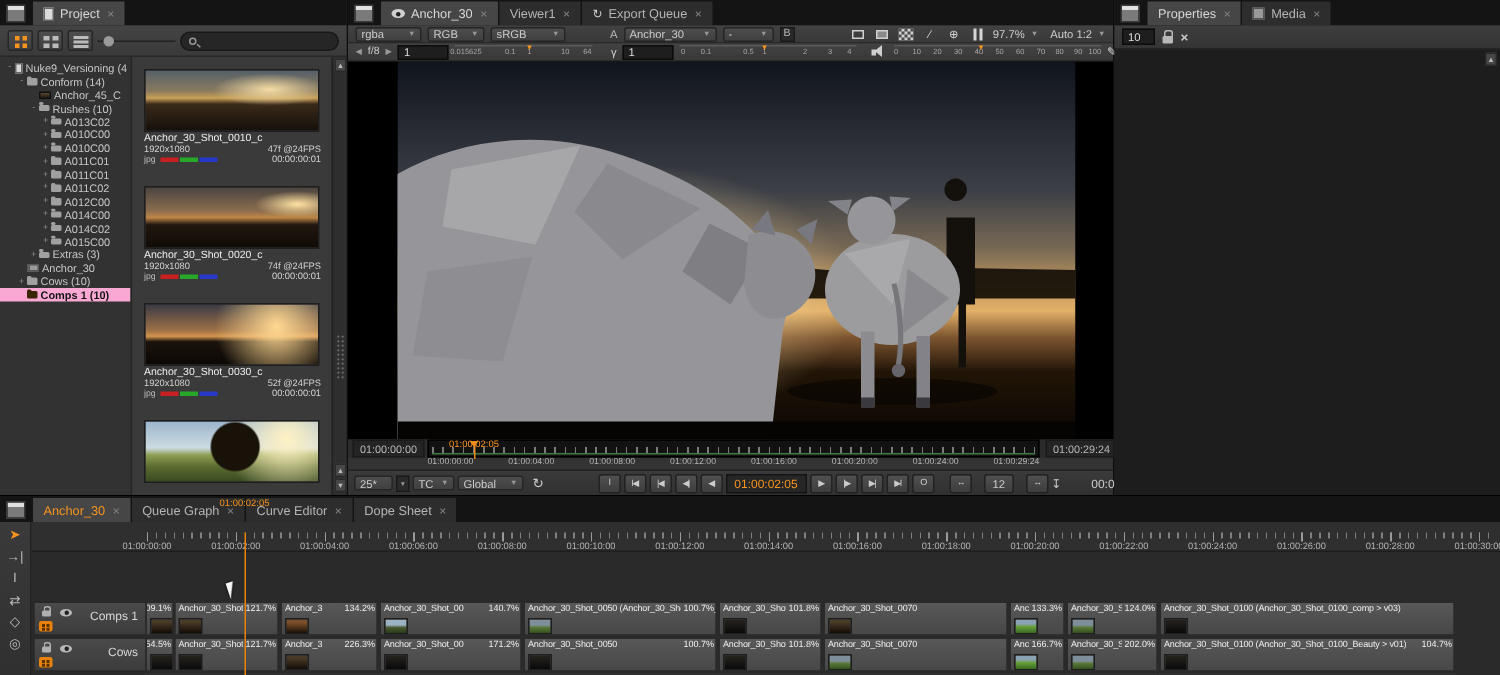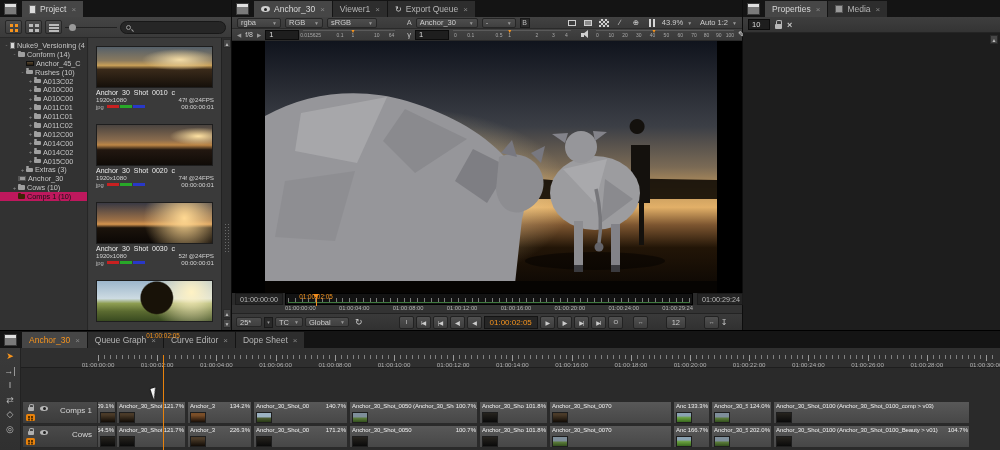--- a/index.html
+++ b/index.html
@@ -43,21 +43,21 @@
   #psearch {flex:1;height:13px;background:#262626;border:1px solid #181818;border-radius:7px;
             display:flex;align-items:center;padding:0 5px;gap:3px}
   .magico {width:5px;height:5px;border:1px solid #999;border-radius:50%;position:relative;flex:none}
   .magico::after {content:"";position:absolute;left:4px;top:4px;width:3px;height:1px;background:#999;transform:rotate(45deg)}
   #psearch input {background:none;border:none;outline:none;color:#ccc;font-size:8px;width:100%}
 
   #tree {position:absolute;left:0;top:38px;width:88px;bottom:0;background:#323232;
          border-right:1px solid #262626;padding-top:3px;overflow:hidden}
   .trow {height:8.9px;display:flex;align-items:center;font-size:7.3px;color:#c6c6c6;
          white-space:nowrap;overflow:hidden}
-  .trow.sel {background:#be185d;color:#131313;font-weight:normal}
+  .trow.sel {background:#f9a8d4;color:#131313;font-weight:bold}
   .texp {width:7px;font-size:6px;color:#8f8f8f;text-align:center;flex:none}
   .trow.sel .texp {color:#222}
   .ico-folder {width:7px;height:4.5px;background:#a0a0a0;border-radius:1px;position:relative;margin-right:2px;flex:none}
   .ico-folder::before {content:"";position:absolute;top:-1.5px;left:0;width:3px;height:2px;background:#a0a0a0;border-radius:1px}
   .trow.sel .ico-folder,.trow.sel .ico-folder::before {background:#3a2405}
   .ico-project {width:5px;height:7px;background:#d8d8d8;border:1px solid #666;margin-right:2px;flex:none}
   .ico-clip {width:8px;height:5px;background:linear-gradient(#5a4a32,#241a0e);border:1px solid #111;margin-right:2px;flex:none}
   .ico-sequence {width:8px;height:5px;background:#9a9a9a;border:1px solid #555;margin-right:2px;flex:none;
                  background-image:linear-gradient(to right,#555 0 1px,transparent 1px 3px)}
 
@@ -427,21 +427,21 @@
           <span class="checker"></span>
         </span>
       <span class="vicon">∕</span>
       <span class="vicon">⊕</span>
       <span class="vicon">
           <span class="pausebars">
             <i></i>
             <i></i>
           </span>
         </span>
-      <span style="font-size:7.5px;color:#ccc">43.9%</span>
+      <span style="font-size:7.5px;color:#ccc">97.7%</span>
       <span class="car" style="font-size:5px;color:#999">▼</span>
       <span style="font-size:7.5px;color:#ccc;margin-left:4px">Auto 1:2</span>
       <span class="car" style="font-size:5px;color:#999">▼</span>
     </div>
     <div class="vrow" id="vrow2">
       <span style="font-size:5.5px;color:#999">◀</span>
       <span style="font-size:7px;color:#ccc">f/8</span>
       <span style="font-size:5.5px;color:#999">▶</span>
       <span class="numin" style="width:34px">1</span>
       <span class="slider" style="width:92px" id="gain-slider">
@@ -570,21 +570,21 @@
           <span class="tbtn">|◀</span>
           <span class="tbtn">◀|</span>
           <span class="tbtn">◀</span>
           <span class="tccur">01:00:02:05</span>
           <span class="tbtn">▶</span>
           <span class="tbtn">|▶</span>
           <span class="tbtn">▶|</span>
           <span class="tbtn">▶I</span>
           <span class="tbtn">O</span>
         </span>
-      <span id="step-group" style="display:flex;gap:18px;margin-left:8px;">
+      <span id="step-group" style="display:flex;gap:8px;margin-left:8px;">
           <span class="tbtn">↔</span>
           <span class="tbtn" style="width: 20px; font-size: 7.5px; letter-spacing: 0px;">12</span>
           <span class="tbtn">↔</span>
         </span>
       <span class="expico">↧</span>
       <span id="tduration">00:00:30:00</span>
     </div>
   </div>
 
   <div class="panel" id="right-panel">

